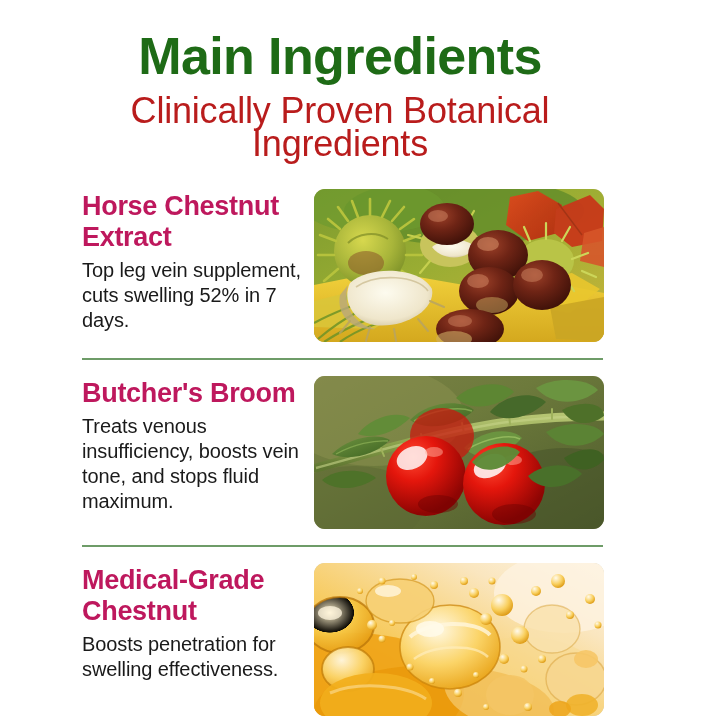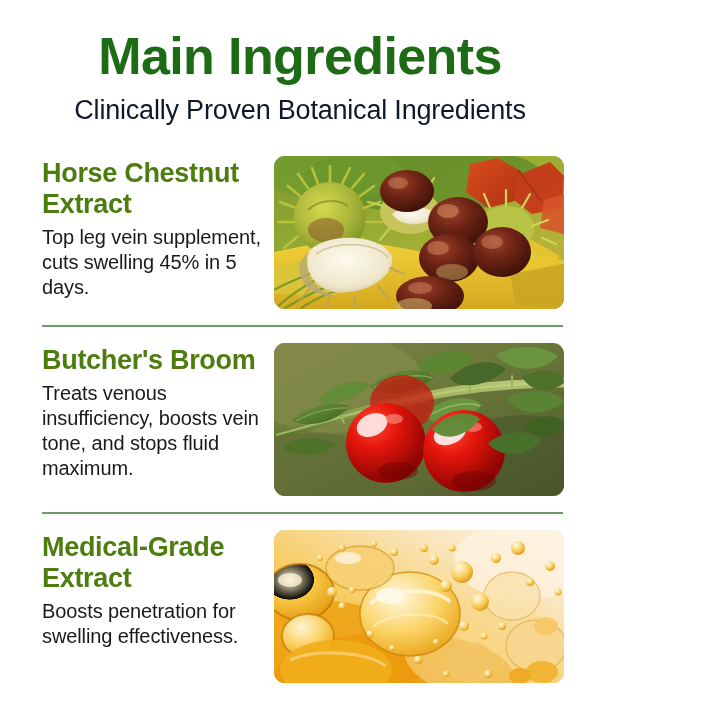--- a/index.html
+++ b/index.html
@@ -13,41 +13,42 @@
     font-family: "Liberation Sans", sans-serif;
     overflow: hidden;
   }
 
   .page {
     position: relative;
     width: 600px;
     height: 720px;
     background: #ffffff;
     box-sizing: border-box;
+    margin-left: 40px;
   }
 
   
   .header {
     padding-top: 26px;
     text-align: center;
   }
   .main-title {
     margin: 0;
     font-size: 52px;
     line-height: 60px;
     font-weight: bold;
     color: #1e6b16;
     letter-spacing: -0.6px;
   }
   .subtitle {
     margin: 8px 0 0 0;
-    font-size: 27px;
+    font-size: 36px;
     line-height: 33px;
     font-weight: normal;
-    color: #0f172a;
+    color: #b91c1c;
     letter-spacing: -0.2px;
   }
 
   
   .ingredients {
     margin-top: 16px;
   }
   .ingredient-row {
     display: flex;
     align-items: flex-start;
@@ -61,21 +62,21 @@
 
   .ing-text {
     width: 330px;
     padding-top: 2px;
   }
   .ing-name {
     margin: 0;
     font-size: 27px;
     line-height: 31px;
     font-weight: bold;
-    color: #4d7c0f;
+    color: #be185d;
     letter-spacing: -0.3px;
   }
   .ing-desc {
     margin: 5px 0 0 0;
     font-size: 20px;
     line-height: 25px;
     color: #1a1a1a;
     letter-spacing: -0.1px;
   }
 
@@ -110,21 +111,21 @@
     <p class="subtitle">Clinically Proven Botanical Ingredients</p>
   </div>
 
   <div class="spacer-top"></div>
 
   <div class="ingredients">
 
     <div class="ingredient-row row-1">
       <div class="ing-text">
         <h2 class="ing-name">Horse Chestnut Extract</h2>
-        <p class="ing-desc">Top leg vein supplement, cuts swelling 45% in 5 days.</p>
+        <p class="ing-desc">Top leg vein supplement, cuts swelling 52% in 7 days.</p>
       </div>
       <div class="ing-photo">
         <svg viewBox="0 0 290 153" preserveAspectRatio="none" aria-hidden="true">
           <defs>
             <linearGradient id="hcBg" x1="0" y1="0" x2="1" y2="1">
               <stop offset="0%" stop-color="#7d9b2e"></stop>
               <stop offset="45%" stop-color="#9aad33"></stop>
               <stop offset="100%" stop-color="#c9b43a"></stop>
             </linearGradient>
             <radialGradient id="conker" cx="38%" cy="30%" r="75%">
@@ -353,21 +354,21 @@
           <path d="M158 86 C172 70 196 66 206 76 C192 94 170 100 158 86 Z" fill="#5e8a37" opacity="0.97"></path>
           <path d="M214 100 C230 86 258 86 268 98 C252 114 226 116 214 100 Z" fill="#49702a"></path>
         </svg>
       </div>
     </div>
 
     <div class="divider"></div>
 
     <div class="ingredient-row row-3">
       <div class="ing-text">
-        <h2 class="ing-name">Medical-Grade Extract</h2>
+        <h2 class="ing-name">Medical-Grade Chestnut</h2>
         <p class="ing-desc">Boosts penetration for swelling effectiveness.</p>
       </div>
       <div class="ing-photo">
         <svg viewBox="0 0 290 153" preserveAspectRatio="none" aria-hidden="true">
           <defs>
             <linearGradient id="oilBg" x1="0" y1="1" x2="1" y2="0">
               <stop offset="0%" stop-color="#f0a518"></stop>
               <stop offset="40%" stop-color="#f7cc63"></stop>
               <stop offset="75%" stop-color="#fae6bf"></stop>
               <stop offset="100%" stop-color="#fdf4e4"></stop>

